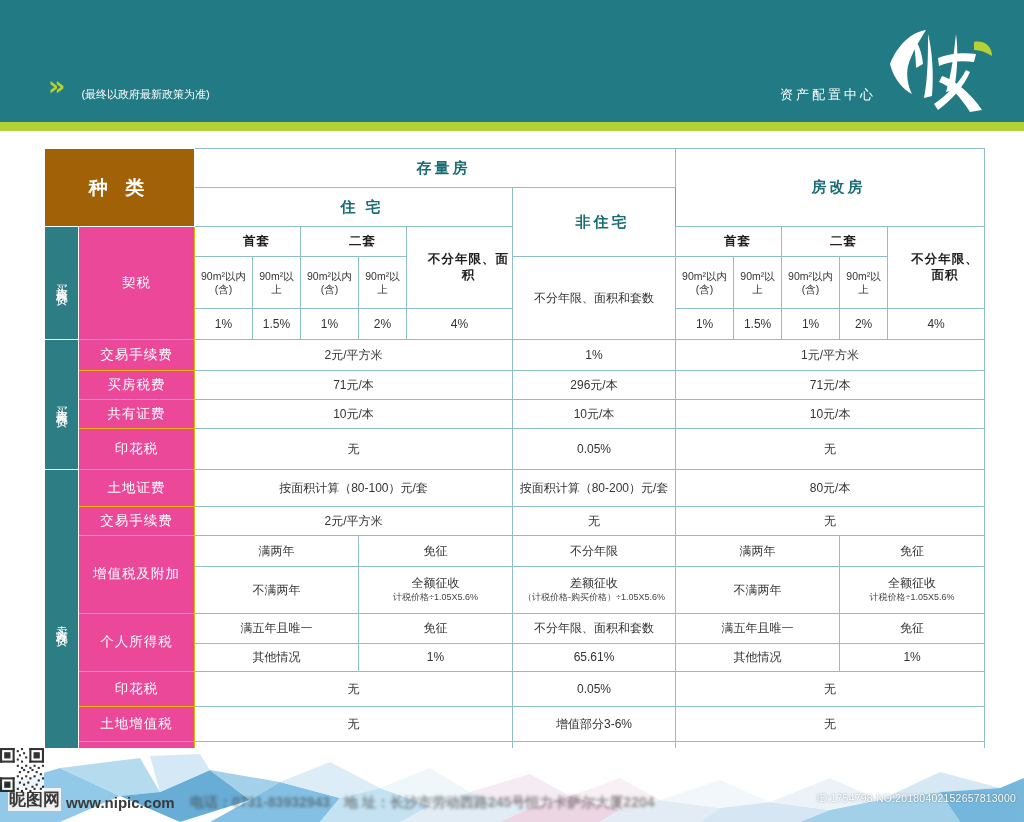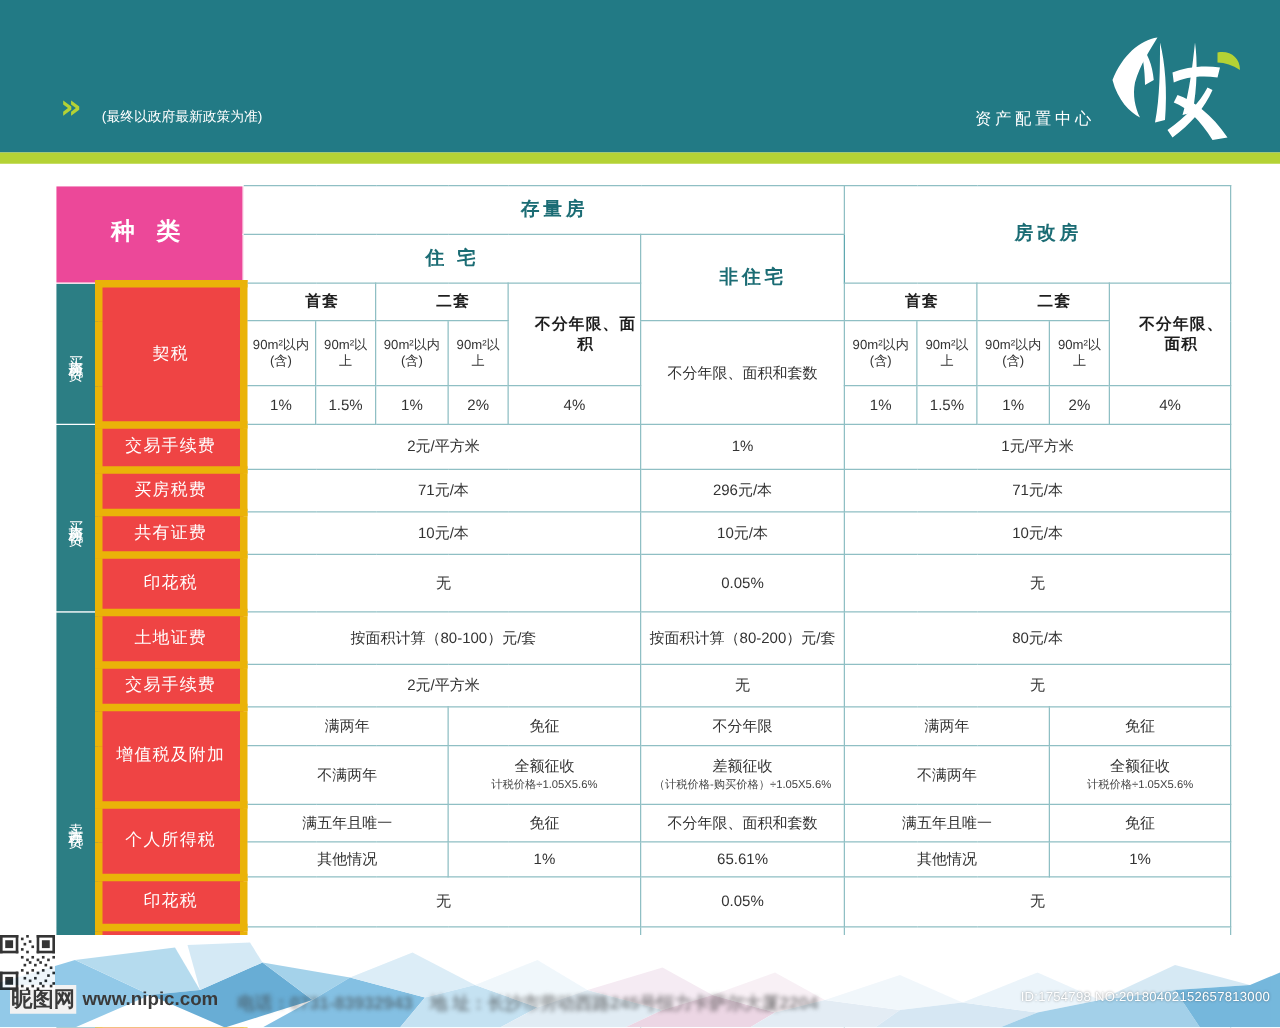--- a/index.html
+++ b/index.html
@@ -68,47 +68,47 @@
     line-height:1.25;
   }
   td.teal{
     background:#2C7E84;color:#ffffff;border:1px solid #ffffff;
   }
   .vert{
     writing-mode:vertical-rl;text-orientation:upright;
     display:inline-block;line-height:1.05;letter-spacing:3px;
   }
   td.kind{
-    background:#ec4899;color:#ffffff;border:1px solid #ffffff;
+    background:#a16207;color:#ffffff;border:1px solid #ffffff;
     font-size:19px;font-weight:bold;letter-spacing:6px;
   }
   td.grp{
     color:#1B6C74;font-weight:bold;font-size:15px;letter-spacing:3px;
     border:1px solid #8FBFC4;
     padding-left:19px;
   }
   td.sub{
     color:#1E1E1E;font-weight:bold;font-size:12.5px;letter-spacing:1px;padding-left:20px;
   }
   td.rowlbl{
-    background:#ef4444;color:#ffffff;border:6px solid #eab308;
+    background:#ec4899;color:#ffffff;border:1px solid #eab308;
     font-size:13.5px;letter-spacing:1px;
   }
   td.small{font-size:10.5px;line-height:1.15;}
   .note{display:block;font-size:9px;color:#444;margin-top:1px;}
   .sep-l{border-left:1px solid #5FA8B0 !important;}
   
   #footer{
     position:absolute;left:0;top:748px;width:1024px;height:74px;
     overflow:hidden;background:#ffffff;
   }
   #footer svg{position:absolute;left:0;top:0;}
   #wm-logo{
     position:absolute;left:8px;top:40px;
-    display:flex;align-items:center;gap:5px;
+    display:flex;align-items:flex-end;gap:5px;
   }
   #wm-cn{
     font-size:17px;font-weight:bold;color:#3a3a3a;letter-spacing:0px;
     background:#f2f2f2;padding:0 1px;
   }
   #wm-url{font-size:15px;color:#3a3a3a;font-weight:bold;}
   #wm-blur{
     position:absolute;left:190px;top:46px;width:560px;height:20px;
     font-size:14px;font-weight:bold;color:rgba(60,60,60,.55);
     filter:blur(1.6px);white-space:nowrap;overflow:hidden;

